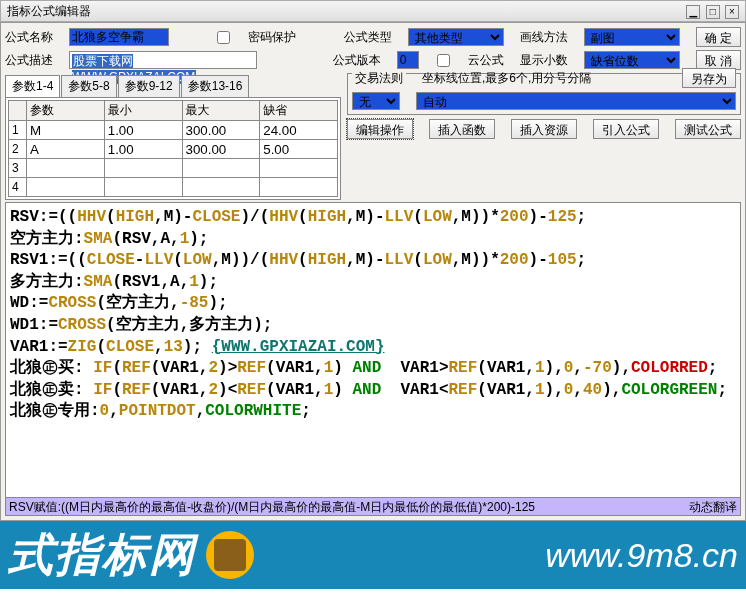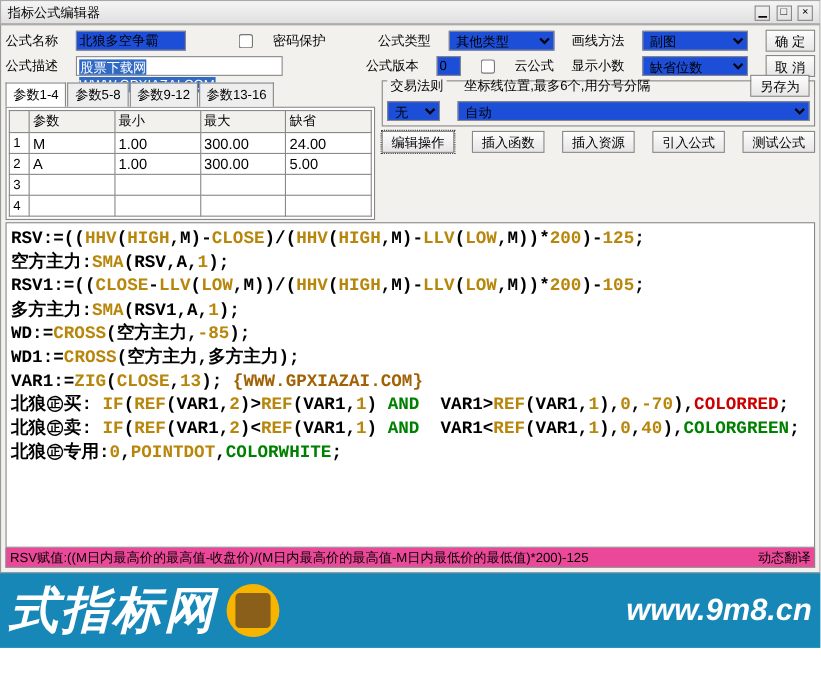--- a/index.html
+++ b/index.html
@@ -16,31 +16,31 @@
 .tab { border: 1px solid #888; border-bottom: none; padding: 2px 6px; background: #eee; margin-right: 1px; font-size: 12px; cursor: pointer; }
 .tab.active { background: #fff; }
 .grid { border: 1px solid #888; background: #fff; padding: 2px; }
 .grid table { border-collapse: collapse; width: 100%; }
 .grid th, .grid td { border: 1px solid #888; font-size: 12px; padding: 1px 3px; text-align: left; }
 .grid th { background: #f2f1ed; font-weight: normal; }
 .grid td input { border: none; width: 100%; height: 16px; }
 .fieldset { border: 1px solid #888; padding: 4px; margin-top: 2px; background: #f2f1ed; }
 .fieldset .legend { position: relative; top: -10px; background: #f2f1ed; padding: 0 3px; display: inline-block; }
 .code { border: 1px solid #888; background: #fff; padding: 4px; font-family: "Courier New", monospace; font-size: 16px; line-height: 1.35; white-space: pre; overflow: hidden; font-weight: bold; height: 296px; margin-top: 2px; }
-.statusbar { border: 1px solid #888; border-top: none; font-size: 12px; padding: 1px 3px; display: flex; justify-content: space-between; background: #ec4899; height: 18px; overflow: hidden; }
+.statusbar { border: 1px solid #888; border-top: none; font-size: 12px; padding: 1px 3px; display: flex; justify-content: space-between; background: #c4b5fd; height: 18px; overflow: hidden; }
 .sel { background: #316ac5; color: #fff; padding: 0 1px; }
 .banner { background: #1787b8; color: #fff; height: 68px; display: flex; align-items: center; padding: 0 8px; gap: 10px; }
 .banner .t1 { font-size: 45px; font-weight: bold; font-style: italic; letter-spacing: 2px; }
-.banner .t2 { font-size: 28px; font-weight: bold; font-style: italic; }
+.banner .t2 { font-size: 34px; font-weight: normal; font-style: italic; }
 .logo { width: 48px; height: 48px; background: #f7b500; border-radius: 50%; position: relative; flex-shrink: 0; }
 .logo::after { content: ""; position: absolute; inset: 8px; background: #8a5f1a; border-radius: 4px; }
 .c-kw { color: #008000; }
 .c-fn { color: #b8860b; }
 .c-num { color: #b8860b; }
-.c-cmt { color: #a16207; }
+.c-cmt { color: #0f766e; text-decoration: underline; }
 .c-red { color: #cc0000; }
 .highlight { outline: 1px dotted #444; }
 </style>
 </head>
 <body>
 
 <div class="titlebar">
   <span>指标公式编辑器</span>
   <span class="btns">
     <span>▁</span>

